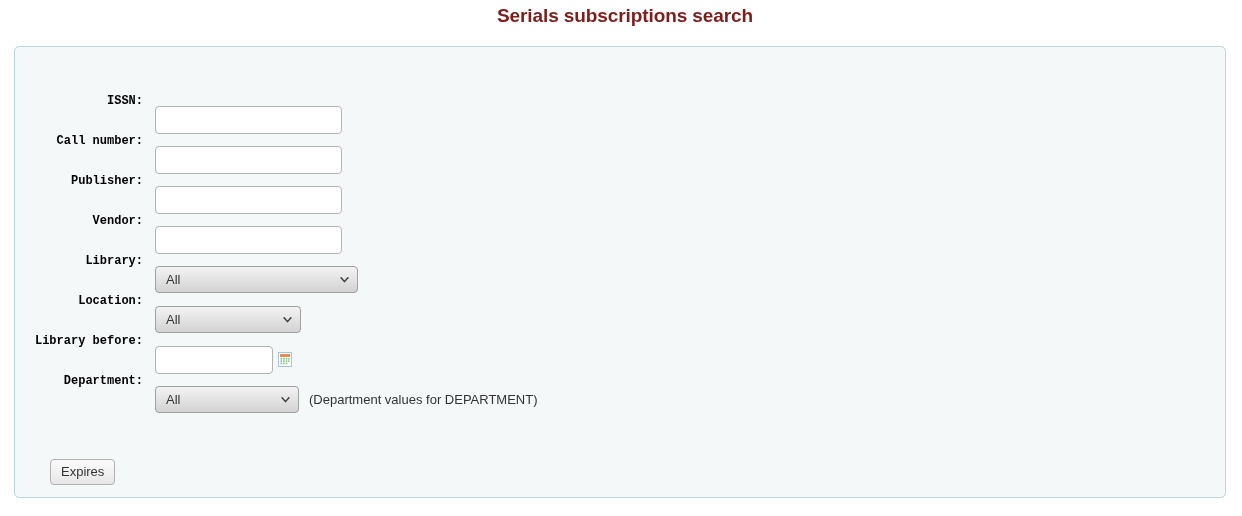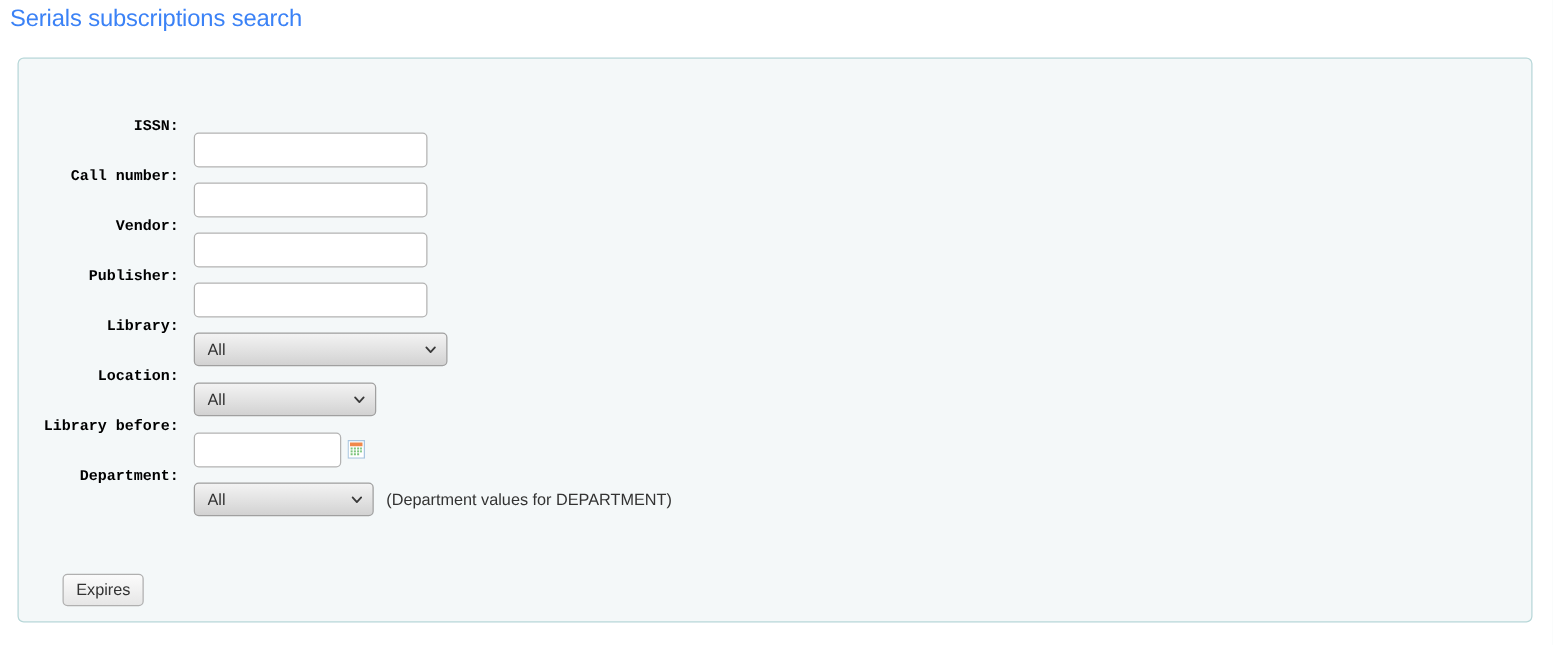--- a/index.html
+++ b/index.html
@@ -11,26 +11,27 @@
     height: 516px;
     background: #ffffff;
     font-family: "Liberation Sans", sans-serif;
     font-size: 13px;
     color: #333333;
     overflow: hidden;
   }
 
   .page-title {
     font-size: 19px;
-    font-weight: normal;
-    color: #3b82f6;
+    font-weight: bold;
+    color: #7f1d1d;
     margin: 0;
     padding: 4px 0 0 8px;
     letter-spacing: -0.1px;
     line-height: 24px;
+    text-align: center;
   }
 
   .search-fieldset {
     position: absolute;
     left: 14px;
     top: 46px;
     width: 1212px;
     height: 452px;
     box-sizing: border-box;
     border: 1px solid #b9d8d9;
@@ -193,28 +194,28 @@
 
 
     <div class="form-row">
       <div class="row-label">Call number:</div>
       <div class="row-control">
         <input class="text-input" type="text" value="" style="">
       </div>
     </div>
 
     <div class="form-row">
+      <div class="row-label">Publisher:</div>
+      <div class="row-control">
+        <input class="text-input" type="text" value="" style="">
+      </div>
+    </div>
+
+    <div class="form-row">
       <div class="row-label">Vendor:</div>
-      <div class="row-control">
-        <input class="text-input" type="text" value="" style="">
-      </div>
-    </div>
-
-    <div class="form-row">
-      <div class="row-label">Publisher:</div>
       <div class="row-control">
         <input class="text-input" type="text" value="" style="">
       </div>
     </div>
 
     <div class="form-row">
       <div class="row-label">Library:</div>
       <div class="row-control">
         <span class="select-wrap">
           <select class="styled-select select-library">

